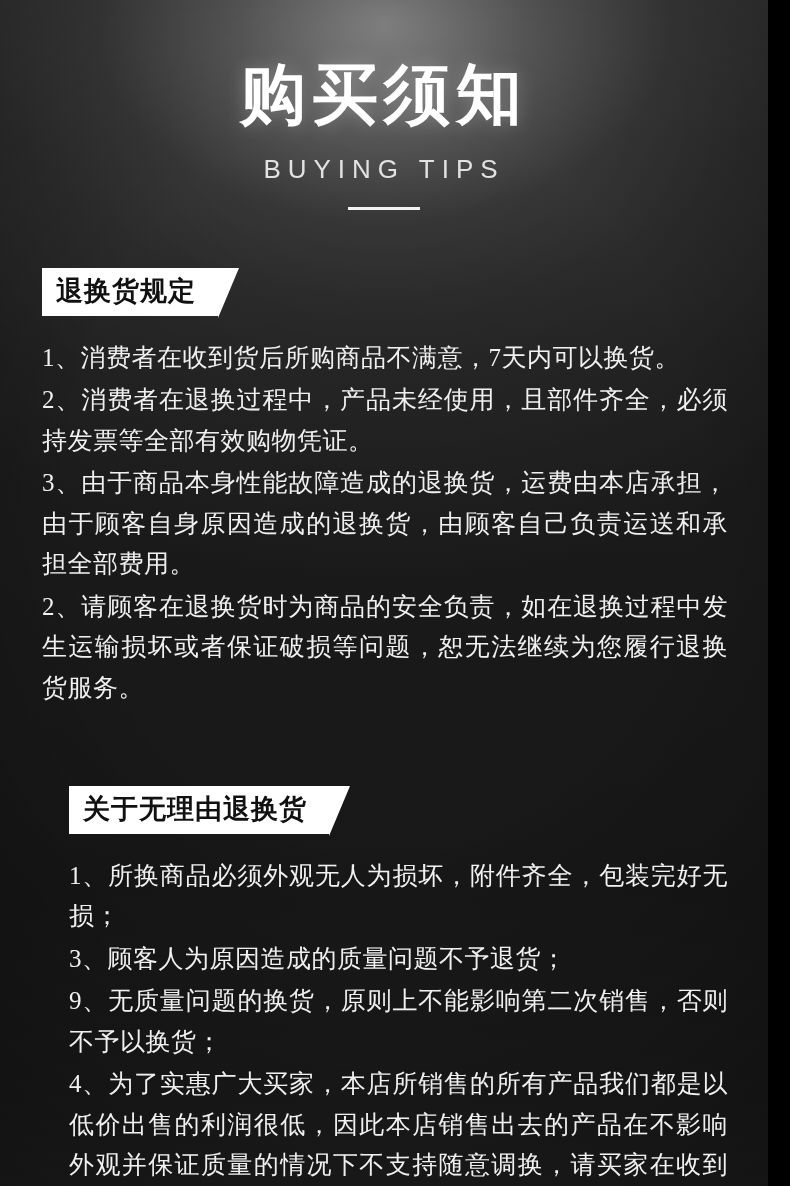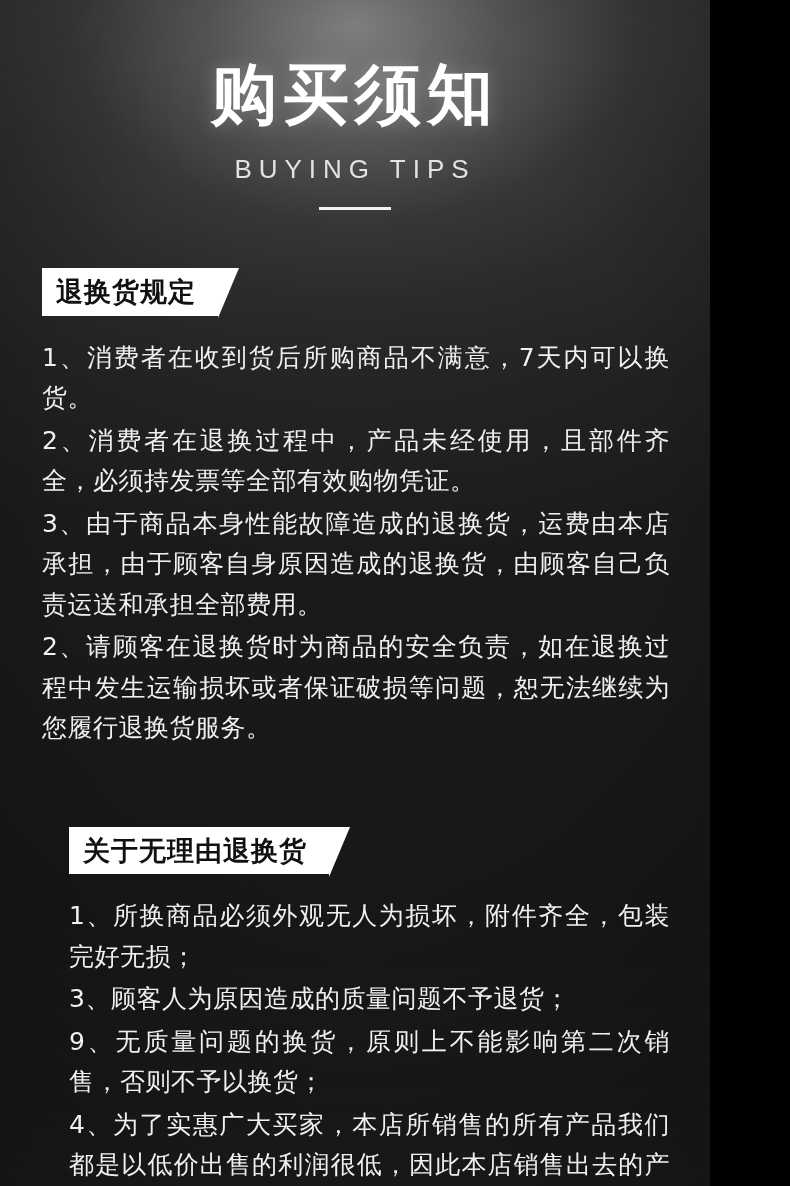--- a/index.html
+++ b/index.html
@@ -2,21 +2,21 @@
 <html lang="zh"><head>
 <meta charset="utf-8">
 <style>
   html, body {
     margin: 0;
     padding: 0;
     background: #000;
   }
   .page {
     position: relative;
-    width: 710px;
+    width: 768px;
     height: 1186px;
     overflow: hidden;
     background:
       radial-gradient(ellipse 520px 360px at 50% 2%, rgba(255,255,255,0.38) 0%, rgba(220,220,220,0.20) 28%, rgba(120,120,120,0.07) 55%, rgba(0,0,0,0) 78%),
       radial-gradient(ellipse 900px 700px at 50% 8%, rgba(255,255,255,0.10) 0%, rgba(0,0,0,0) 70%),
       linear-gradient(180deg, #2e2e2e 0%, #242424 12%, #1b1b1b 30%, #191919 55%, #181818 75%, #1d1d1d 92%, #222222 100%);
     font-family: "DejaVu Sans", "Liberation Sans", sans-serif;
     color: #ffffff;
   }
   .vignette {
@@ -50,20 +50,21 @@
   .title-rule {
     width: 72px;
     height: 3px;
     background: #f2f2f2;
     margin: 22px auto 0 auto;
   }
   .section {
     position: relative;
     margin-top: 58px;
     padding: 0 40px 0 42px;
+    font-family: Liberation Serif, serif;
   }
   .section.second {
     margin-top: 78px;
     margin-left: 27px;
   }
   .section-head {
     position: relative;
     display: inline-block;
     background: #ffffff;
     color: #111111;

